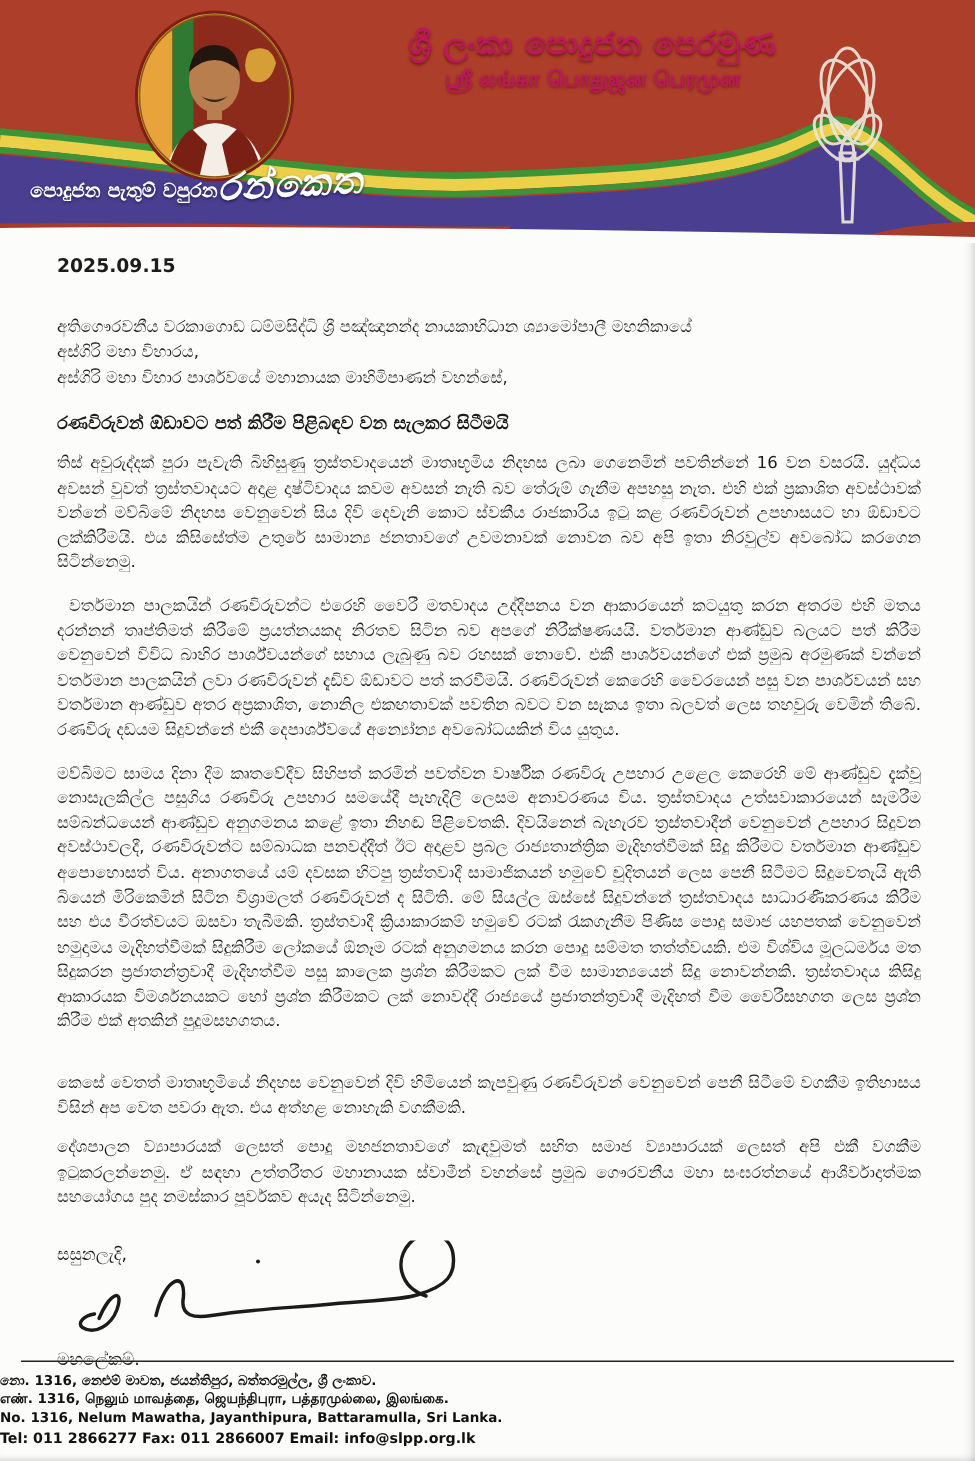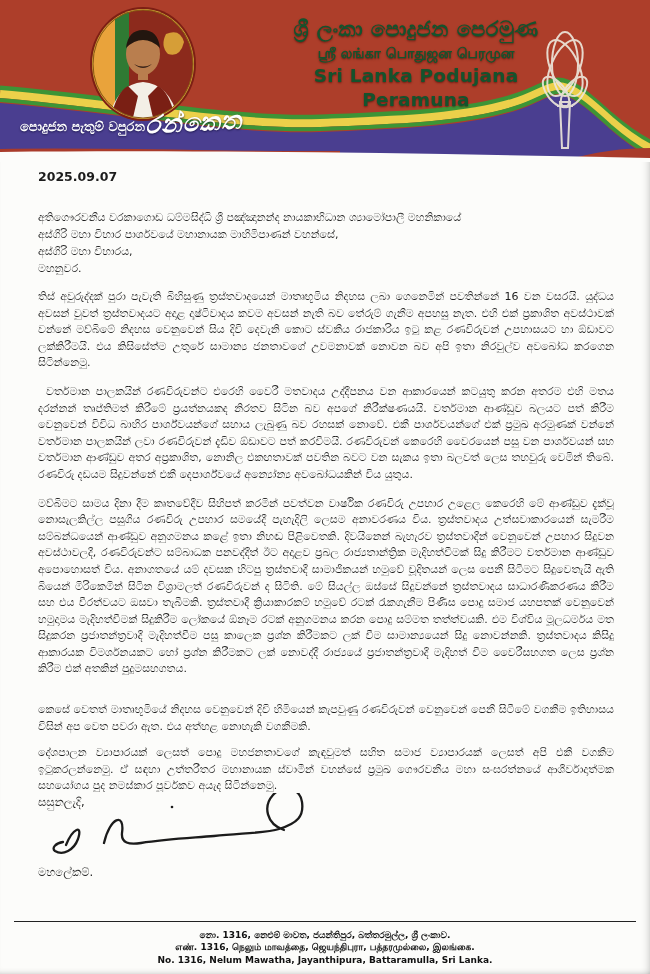--- a/index.html
+++ b/index.html
@@ -2,46 +2,46 @@
 <html><head>
 <meta charset="utf-8">
 <style>
   html,body{margin:0;padding:0;}
   body{background:#e8e8e8;font-family:"DejaVu Sans","Liberation Sans",sans-serif;}
   .page{position:relative;width:650px;height:974px;margin:0 auto;background:#fcfcfa;overflow:hidden;
         box-shadow:inset -6px 0 8px -6px rgba(0,0,0,.25), inset 0 -5px 6px -5px rgba(0,0,0,.2);}
   
   .letterhead{position:relative;width:650px;height:162px;}
   .letterhead svg.banner{position:absolute;left:0;top:0;}
-  .party-names{position:absolute;left:271px;top:16px;width:290px;text-align:center;color:#14532d;
+  .party-names{position:absolute;left:250px;top:16px;width:290px;text-align:center;color:#be185d;
                text-shadow:0 1px 2px rgba(60,0,0,.55);}
   .party-si{font-size:21px;font-weight:bold;letter-spacing:.5px;line-height:26px;}
   .party-ta{font-size:14px;font-weight:bold;line-height:22px;}
   .party-en{font-size:18.5px;font-weight:bold;line-height:24px;letter-spacing:.2px;}
   .tagline{position:absolute;left:20px;top:108px;color:#fff;display:flex;align-items:baseline;
            text-shadow:0 1px 2px rgba(0,0,40,.6);}
   .tagline .pre{font-size:13px;font-weight:bold;}
   .tagline .script{font-size:25px;font-weight:bold;font-style:italic;transform:rotate(-3deg);letter-spacing:1px;}
   .portrait{position:absolute;left:88px;top:6px;width:110px;height:116px;}
   
   .content{position:relative;padding:0 36px 0 38px;color:#1c1c1c;}
   .date{margin-top:7px;font-size:12.5px;font-weight:bold;}
   .recipient{margin-top:25px;font-size:11px;line-height:17px;}
   .subject{margin-top:15px;font-size:12px;font-weight:bold;}
   .para{margin:0;text-align:justify;font-size:11px;line-height:16.6px;}
   .p1{margin-top:12px;}
   .p2{margin-top:12px;text-indent:8px;}
   .p3{margin-top:12px;}
   .p4{margin-top:24px;}
   .p5{margin-top:10px;}
-  .closing{font-size:11.5px;}
+  .closing{margin-top:22px;font-size:11.5px;}
   .signature{display:block;margin:-16px 0 0 14px;}
   .signatory{font-size:11.5px;line-height:18px;margin-top:0;}
   
-  .footer{position:absolute;left:0;right:0;bottom:8px;text-align:center;}
+  .footer{position:absolute;left:0;right:0;bottom:8px;}
   .footer .rule{border-top:1.4px solid #222;margin:0 14px 7px 14px;}
   .f-line{font-size:9px;font-weight:bold;line-height:12.5px;color:#111;}
   .f-contact{font-size:9.5px;font-weight:bold;line-height:13px;color:#111;margin-top:1px;}
   .corner-mark{position:absolute;left:0;top:0;width:14px;height:14px;background:#5d1f16;
                clip-path:polygon(0 0,100% 0,0 100%);}
 </style>
 </head>
 <body>
 
 <div class="page">
@@ -99,39 +99,38 @@
         <path d="M38,42 q2,-18 17,-18 q15,0 17,18 q-8,-8 -17,-8 q-9,0 -17,8" fill="#23160f"></path>
         <path d="M46,58 q9,5 18,0 q-9,8 -18,0" fill="#3a241a"></path>
         <rect x="50" y="66" width="10" height="8" fill="#b97e4e"></rect>
       </g>
       <ellipse cx="55" cy="58" rx="50" ry="54" fill="none" stroke="#8a5a14" stroke-width="1"></ellipse>
     </svg>
 
     <div class="party-names">
       <div class="party-si">ශ්‍රී ලංකා පොදුජන පෙරමුණ</div>
       <div class="party-ta">ஸ்ரீ லங்கா பொதுஜன பெரமுன</div>
-      <div class="party-en">Sri Lanka Podujana Peramuna</div>
     </div>
 
     <div class="tagline">
       <span class="pre">පොදුජන පැතුම් වපුරන</span>
       <span class="script">රන්කෙත</span>
     </div>
   </div>
 
   <div class="content">
-    <div class="date">2025.09.07</div>
+    <div class="date">2025.09.15</div>
 
     <div class="recipient">
       <div>අතිගෞරවනීය වරකාගොඩ ධම්මසිද්ධි ශ්‍රී පඤ්ඤානන්ද නායකාභිධාන ශ්‍යාමෝපාලී මහනිකායේ</div>
+      <div>අස්ගිරි මහා විහාරය,</div>
       <div>අස්ගිරි මහා විහාර පාර්ශවයේ මහානායක මාහිමිපාණන් වහන්සේ,</div>
-      <div>අස්ගිරි මහා විහාරය,</div>
-      <div>මහනුවර.</div>
     </div>
 
+    <div class="subject">රණවිරුවන් ඕඩාවට පත් කිරීම පිළිබඳව වන සැලකර සිටීමයි</div>
 
     <p class="para p1">තිස් අවුරුද්දක් පුරා පැවැති බිහිසුණු ත්‍රස්තවාදයෙන් මාතෘභූමිය නිදහස ලබා ගෙනෙමින් පවතින්නේ 16 වන වසරයි. යුද්ධය අවසන් වුවත් ත්‍රස්තවාදයට අදාළ දෘෂ්ටිවාදය කවම අවසන් නැති බව තේරුම් ගැනීම අපහසු නැත. එහි එක් ප්‍රකාශිත අවස්ථාවක් වන්නේ මව්බිමේ නිදහස වෙනුවෙන් සිය දිවි දෙවැනි කොට ස්වකීය රාජකාරිය ඉටු කළ රණවිරුවන් උපහාසයට හා ඕඩාවට ලක්කිරීමයි. එය කිසිසේත්ම උතුරේ සාමාන්‍ය ජනතාවගේ උවමනාවක් නොවන බව අපි ඉතා නිරවුල්ව අවබෝධ කරගෙන සිටින්නෙමු.</p>
     <p class="para p2">වර්තමාන පාලකයින් රණවිරුවන්ට එරෙහි වෛරී මතවාදය උද්දීපනය වන ආකාරයෙන් කටයුතු කරන අතරම එහි මතය දරන්නන් තෘප්තිමත් කිරීමේ ප්‍රයත්නයකද නිරතව සිටින බව අපගේ නිරීක්ෂණයයි. වර්තමාන ආණ්ඩුව බලයට පත් කිරීම වෙනුවෙන් විවිධ බාහිර පාර්ශ්වයන්ගේ සහාය ලැබුණු බව රහසක් නොවේ. එකී පාර්ශවයන්ගේ එක් ප්‍රමුඛ අරමුණක් වන්නේ වර්තමාන පාලකයින් ලවා රණවිරුවන් දැඩිව ඕඩාවට පත් කරවීමයි. රණවිරුවන් කෙරෙහි වෛරයෙන් පසු වන පාර්ශවයන් සහ වර්තමාන ආණ්ඩුව අතර අප්‍රකාශිත, නොනිල එකඟතාවක් පවතින බවට වන සැකය ඉතා බලවත් ලෙස තහවුරු වෙමින් තිබේ. රණවිරු දඩයම සිදුවන්නේ එකී දෙපාර්ශ්වයේ අන්‍යෝන්‍ය අවබෝධයකින් විය යුතුය.</p>
     <p class="para p3">මව්බිමට සාමය දිනා දීම කෘතවේදීව සිහිපත් කරමින් පවත්වන වාර්ෂික රණවිරු උපහාර උළෙල කෙරෙහි මේ ආණ්ඩුව දැක්වූ නොසැලකිල්ල පසුගිය රණවිරු උපහාර සමයේදී පැහැදිලි ලෙසම අනාවරණය විය. ත්‍රස්තවාදය උත්සවාකාරයෙන් සැමරීම සම්බන්ධයෙන් ආණ්ඩුව අනුගමනය කළේ ඉතා නිහඬ පිළිවෙතකි. දිවයිනෙන් බැහැරව ත්‍රස්තවාදීන් වෙනුවෙන් උපහාර සිදුවන අවස්ථාවලදී, රණවිරුවන්ට සම්බාධක පනවද්දීත් ඊට අදාළව ප්‍රබල රාජ්‍යතාන්ත්‍රික මැදිහත්වීමක් සිදු කිරීමට වර්තමාන ආණ්ඩුව අපොහොසත් විය. අනාගතයේ යම් දවසක හිටපු ත්‍රස්තවාදී සාමාජිකයන් හමුවේ චූදිතයන් ලෙස පෙනී සිටීමට සිදුවෙතැයි ඇති බියෙන් මිරිකෙමින් සිටින විශ්‍රාමලත් රණවිරුවන් ද සිටිති. මේ සියල්ල ඔස්සේ සිදුවන්නේ ත්‍රස්තවාදය සාධාරණීකරණය කිරීම සහ එය වීරත්වයට ඔසවා තැබීමකි. ත්‍රස්තවාදී ක්‍රියාකාරකම් හමුවේ රටක් රැකගැනීම පිණිස පොදු සමාජ යහපතක් වෙනුවෙන් හමුදාමය මැදිහත්වීමක් සිදුකිරීම ලෝකයේ ඕනෑම රටක් අනුගමනය කරන පොදු සම්මත තත්ත්වයකි. එම විශ්විය මූලධර්මය මත සිදුකරන ප්‍රජාතන්ත්‍රවාදී මැදිහත්වීම පසු කාලෙක ප්‍රශ්න කිරීමකට ලක් වීම සාමාන්‍යයෙන් සිදු නොවන්නකි. ත්‍රස්තවාදය කිසිදු ආකාරයක විමර්ශනයකට හෝ ප්‍රශ්න කිරීමකට ලක් නොවද්දී රාජ්‍යයේ ප්‍රජාතන්ත්‍රවාදී මැදිහත් වීම වෛරීසහගත ලෙස ප්‍රශ්න කිරීම එක් අතකින් පුදුමසහගතය.</p>
     <p class="para p4">කෙසේ වෙතත් මාතෘභූමියේ නිදහස වෙනුවෙන් දිවි හිමියෙන් කැපවුණු රණවිරුවන් වෙනුවෙන් පෙනී සිටීමේ වගකීම ඉතිහාසය විසින් අප වෙත පවරා ඇත. එය අත්හළ නොහැකි වගකීමකි.</p>
     <p class="para p5">දේශපාලන ව්‍යාපාරයක් ලෙසත් පොදු මහජනතාවගේ කැඳවුමත් සහිත සමාජ ව්‍යාපාරයක් ලෙසත් අපි එකී වගකීම ඉටුකරලන්නෙමු. ඒ සඳහා උත්තරීතර මහානායක ස්වාමීන් වහන්සේ ප්‍රමුඛ ගෞරවනීය මහා සංඝරත්නයේ ආශීර්වාදාත්මක සහයෝගය පුද නමස්කාර පූර්වකව අයැද සිටින්නෙමු.</p>
 
     <div class="closing">සසුනලැදි,</div>
 
     <svg class="signature" width="300" height="70" viewBox="0 0 300 70">
@@ -145,14 +144,15 @@
     <div class="signatory">
       <div>මහලේකම්.</div>
     </div>
   </div>
 
   <div class="footer">
     <div class="rule"></div>
     <div class="f-line">නො. 1316, නෙළුම් මාවත, ජයන්තිපුර, බත්තරමුල්ල, ශ්‍රී ලංකාව.</div>
     <div class="f-line">எண். 1316, நெலும் மாவத்தை, ஜெயந்திபுரா, பத்தரமுல்லை, இலங்கை.</div>
     <div class="f-line">No. 1316, Nelum Mawatha, Jayanthipura, Battaramulla, Sri Lanka.</div>
+    <div class="f-contact">Tel: 011 2866277    Fax: 011 2866007      Email: info@slpp.org.lk</div>
   </div>
 </div>
 
 </body></html>

